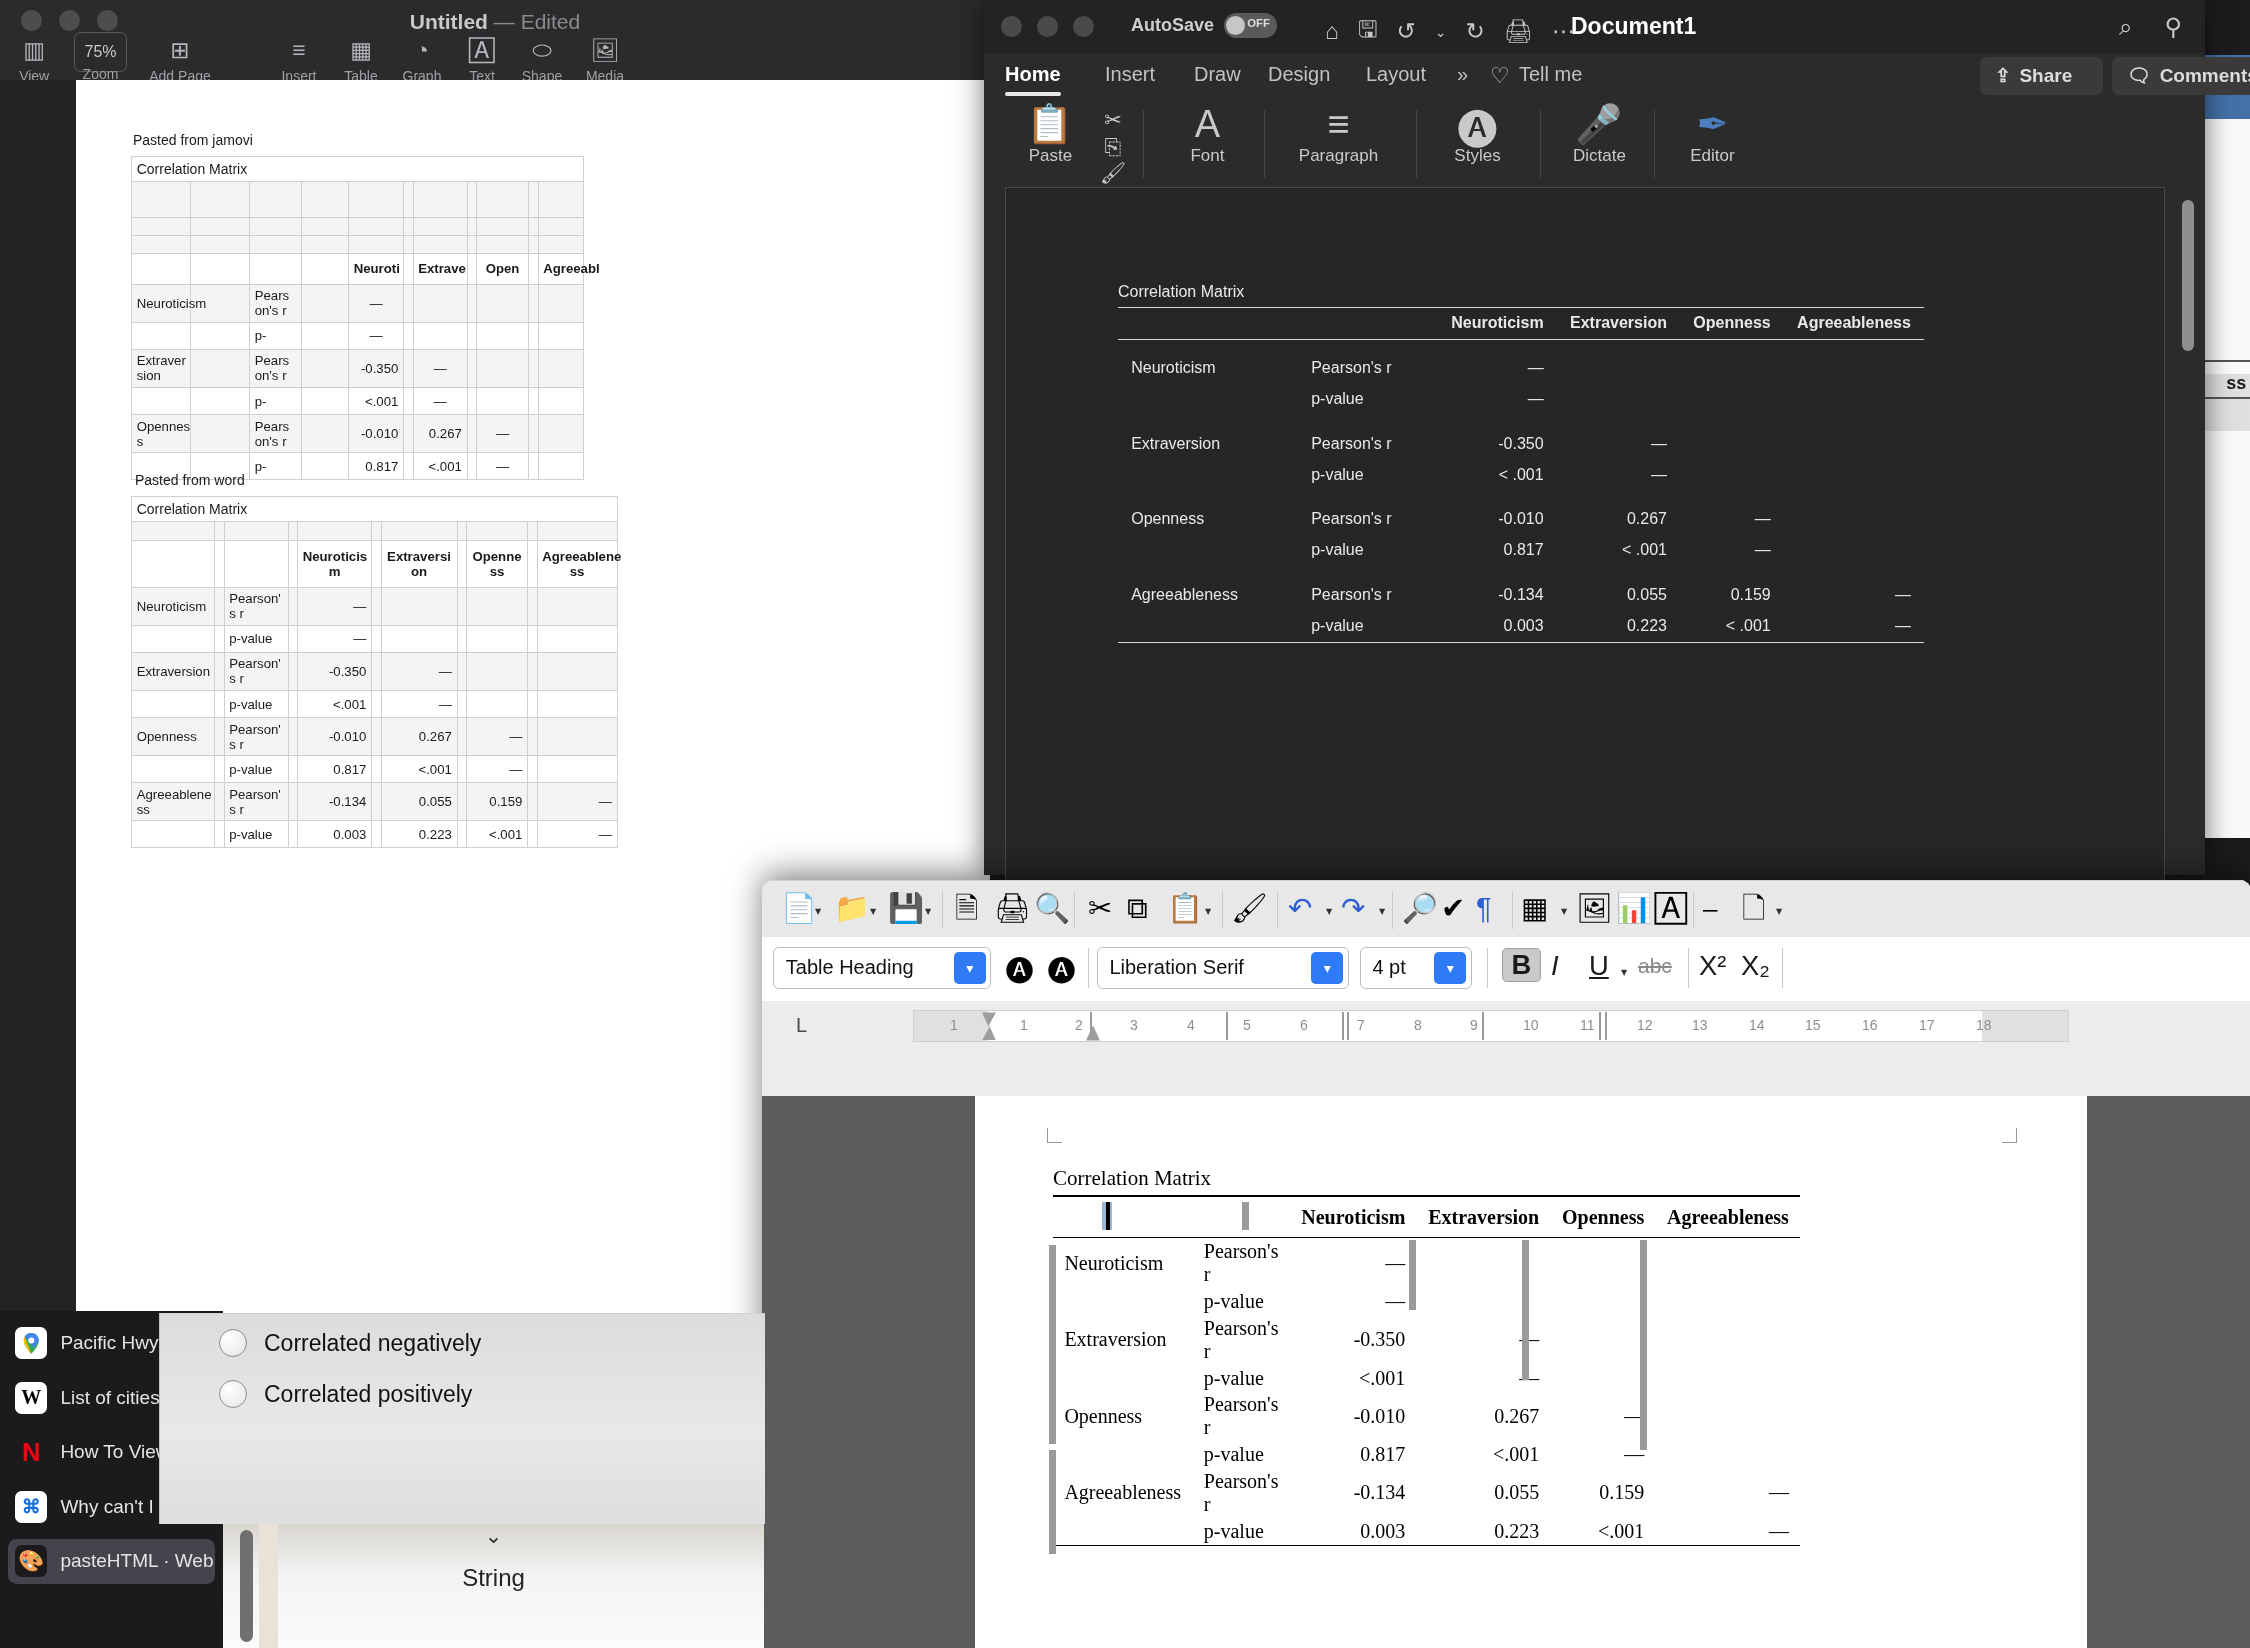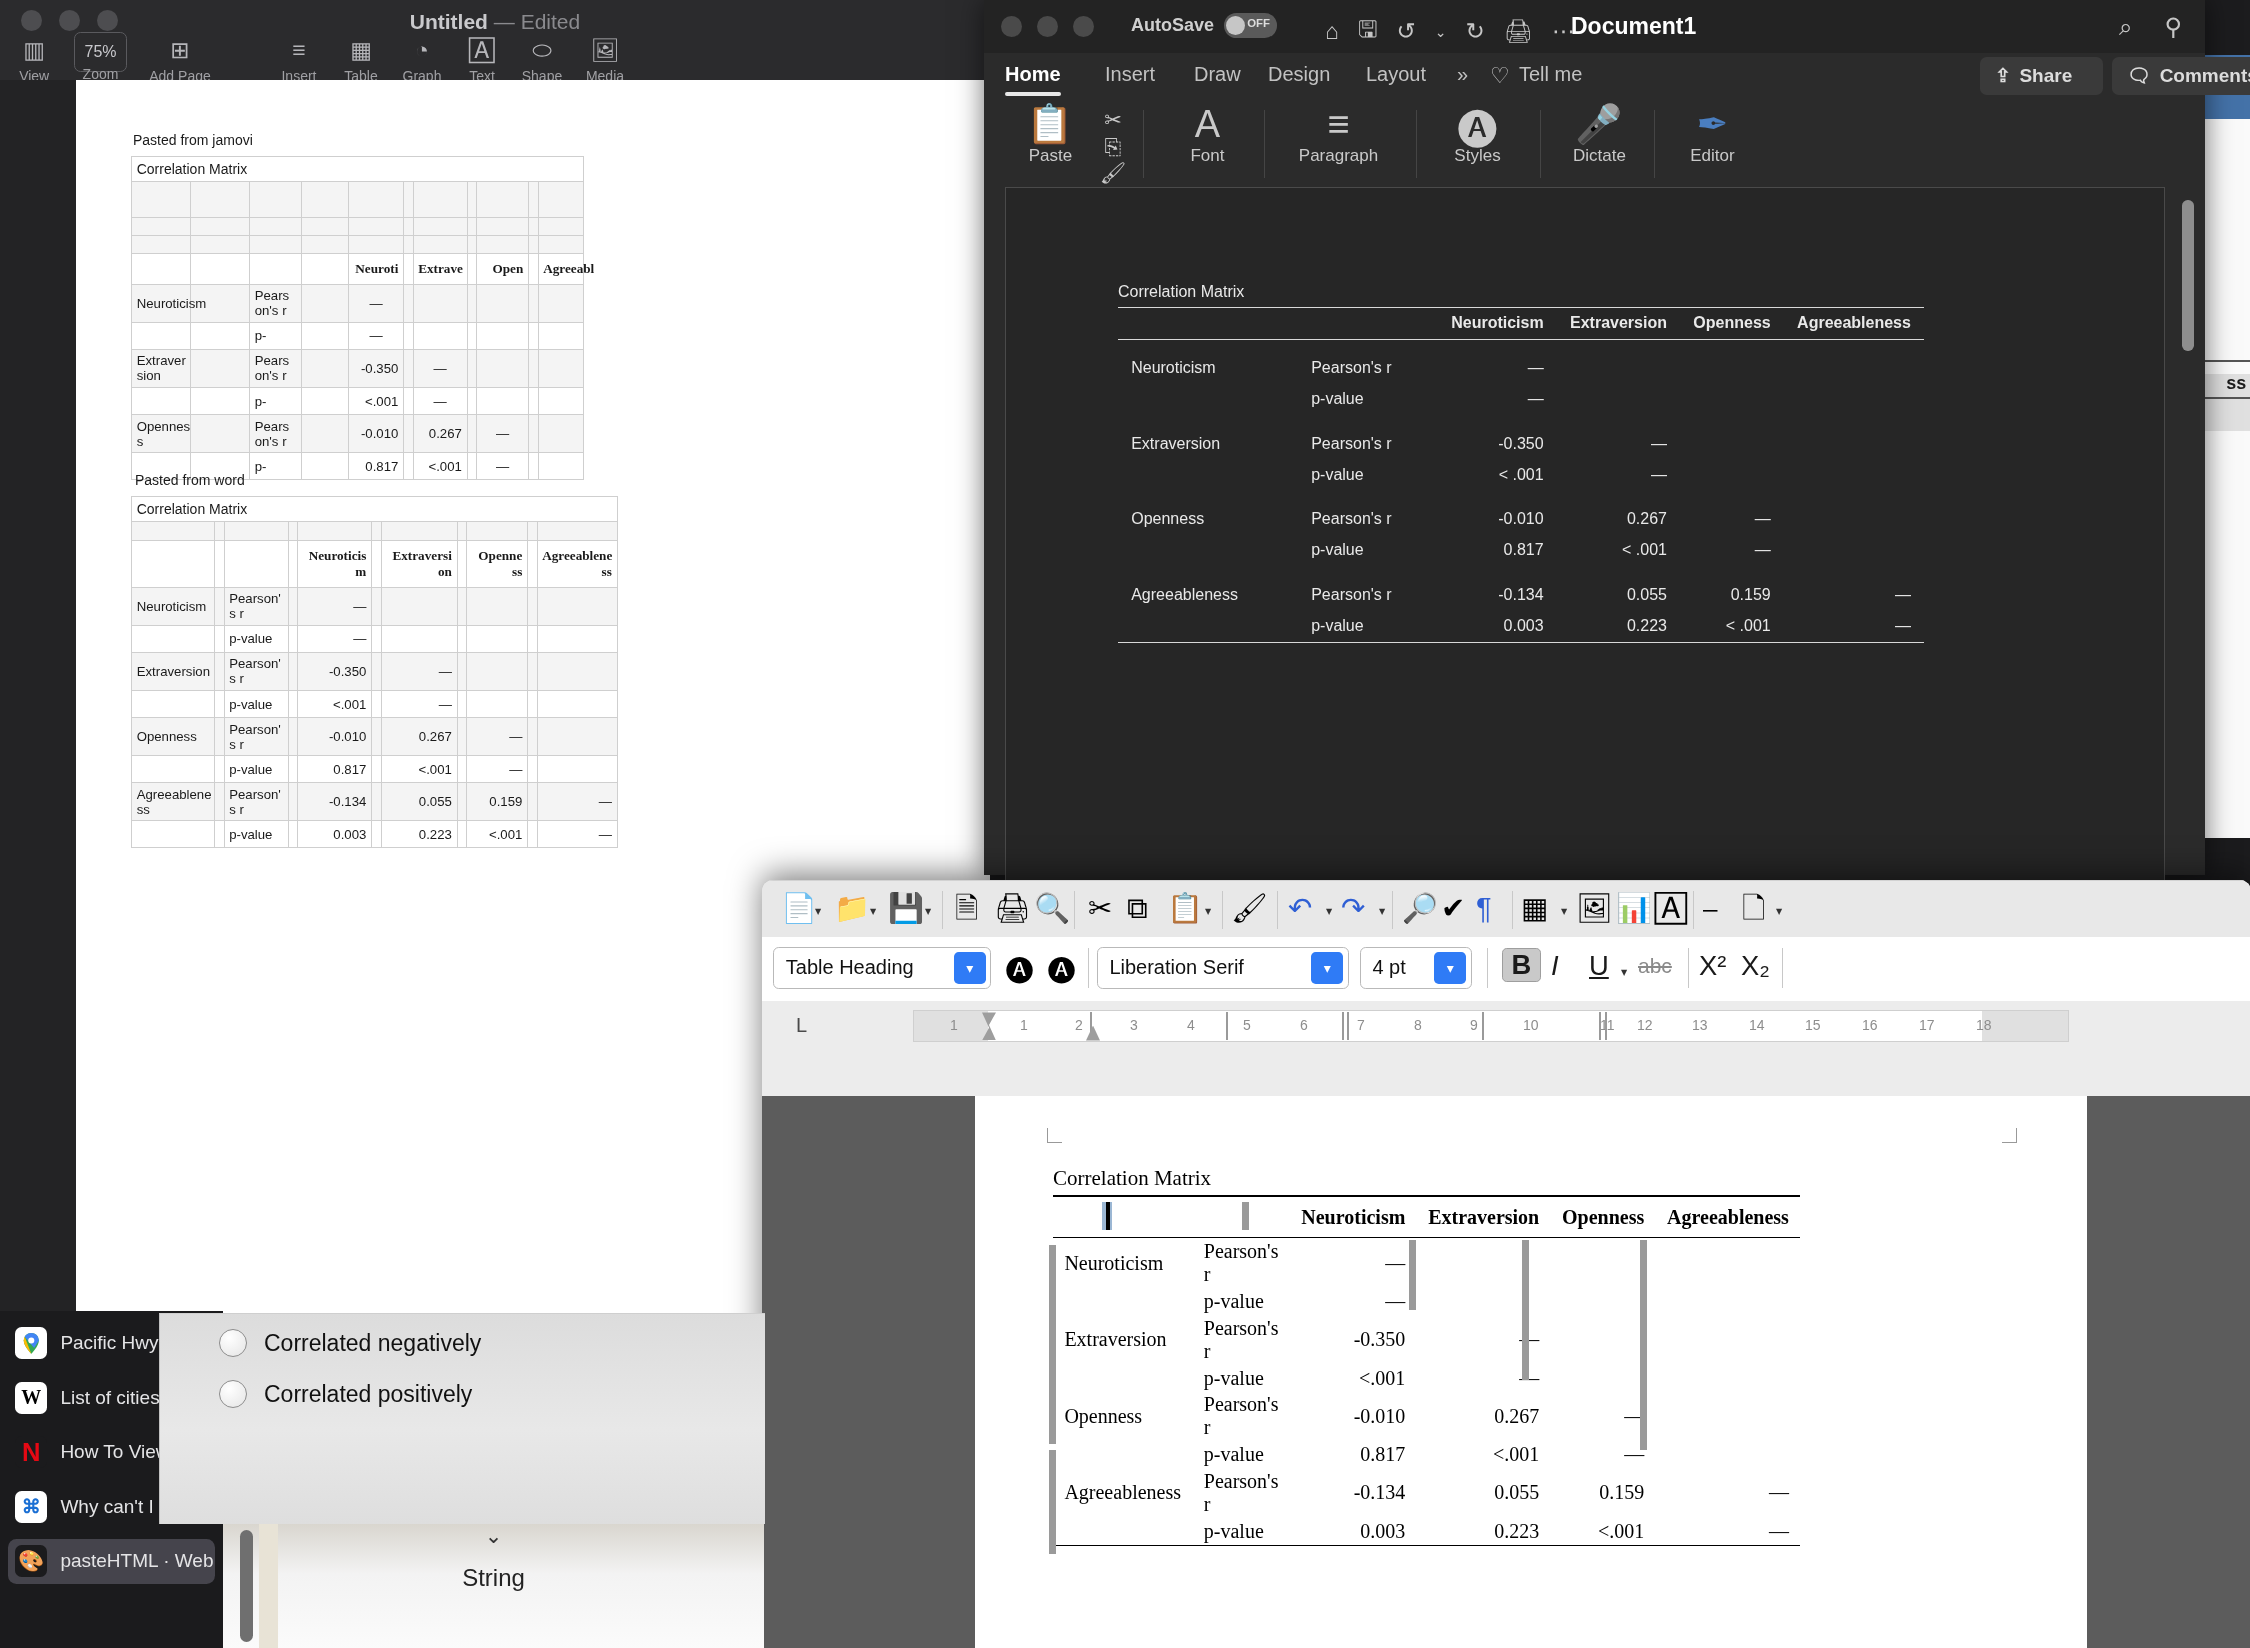--- a/index.html
+++ b/index.html
@@ -46,21 +46,21 @@
   }
   .pg-label { font-size: 14px; color: #1a1a1a; }
 
   
   table.jt { border-collapse: collapse; table-layout: fixed; }
   table.jt td {
     border: 0.9px solid #cfcfcf; font-size: 13.2px; color: #1a1a1a;
     padding: 3.8px 4.7px; vertical-align: middle; background: #fff;
   }
   table.jt td.sh { background: #f4f4f4; }
-  table.jt td.hdr { font-weight: 700; text-align: right; font-family: Liberation Serif, serif; }
+  table.jt td.hdr { font-weight: 700; text-align: center; }
   table.jt td.num { text-align: right; }
   table.jt td.dash { text-align: center; }
   table.jt tr.titlerow td { border: 0.9px solid #cfcfcf; font-size: 14px; }
 
   
   .word-window {
     position: absolute; left: 984px; top: 0; width: 1221px; height: 875px;
     background: #2b2b2b; box-shadow: 0 0 26.5px rgba(0,0,0,.55);
   }
   .word-titlebar { position: relative; height: 53px; background: #232323; }
@@ -848,21 +848,21 @@
         <span class="ruler-num" style="left:106px;">1</span>
         <span class="ruler-num" style="left:161px;">2</span>
         <span class="ruler-num" style="left:216px;">3</span>
         <span class="ruler-num" style="left:273px;">4</span>
         <span class="ruler-num" style="left:329px;">5</span>
         <span class="ruler-num" style="left:386px;">6</span>
         <span class="ruler-num" style="left:443px;">7</span>
         <span class="ruler-num" style="left:500px;">8</span>
         <span class="ruler-num" style="left:556px;">9</span>
         <span class="ruler-num" style="left:609px;">10</span>
-        <span class="ruler-num" style="left:666px;margin-left:20px;">11</span>
+        <span class="ruler-num" style="left:666px;">11</span>
         <span class="ruler-num" style="left:723px;">12</span>
         <span class="ruler-num" style="left:778px;">13</span>
         <span class="ruler-num" style="left:835px;">14</span>
         <span class="ruler-num" style="left:891px;">15</span>
         <span class="ruler-num" style="left:948px;">16</span>
         <span class="ruler-num" style="left:1005px;">17</span>
         <span class="ruler-num" style="left:1062px;">18</span>
         <span class="ruler-tabline" style="left:176px;"></span>
         <span class="ruler-tabline" style="left:312px;"></span>
         <span class="ruler-tabline" style="left:428px;"></span>

